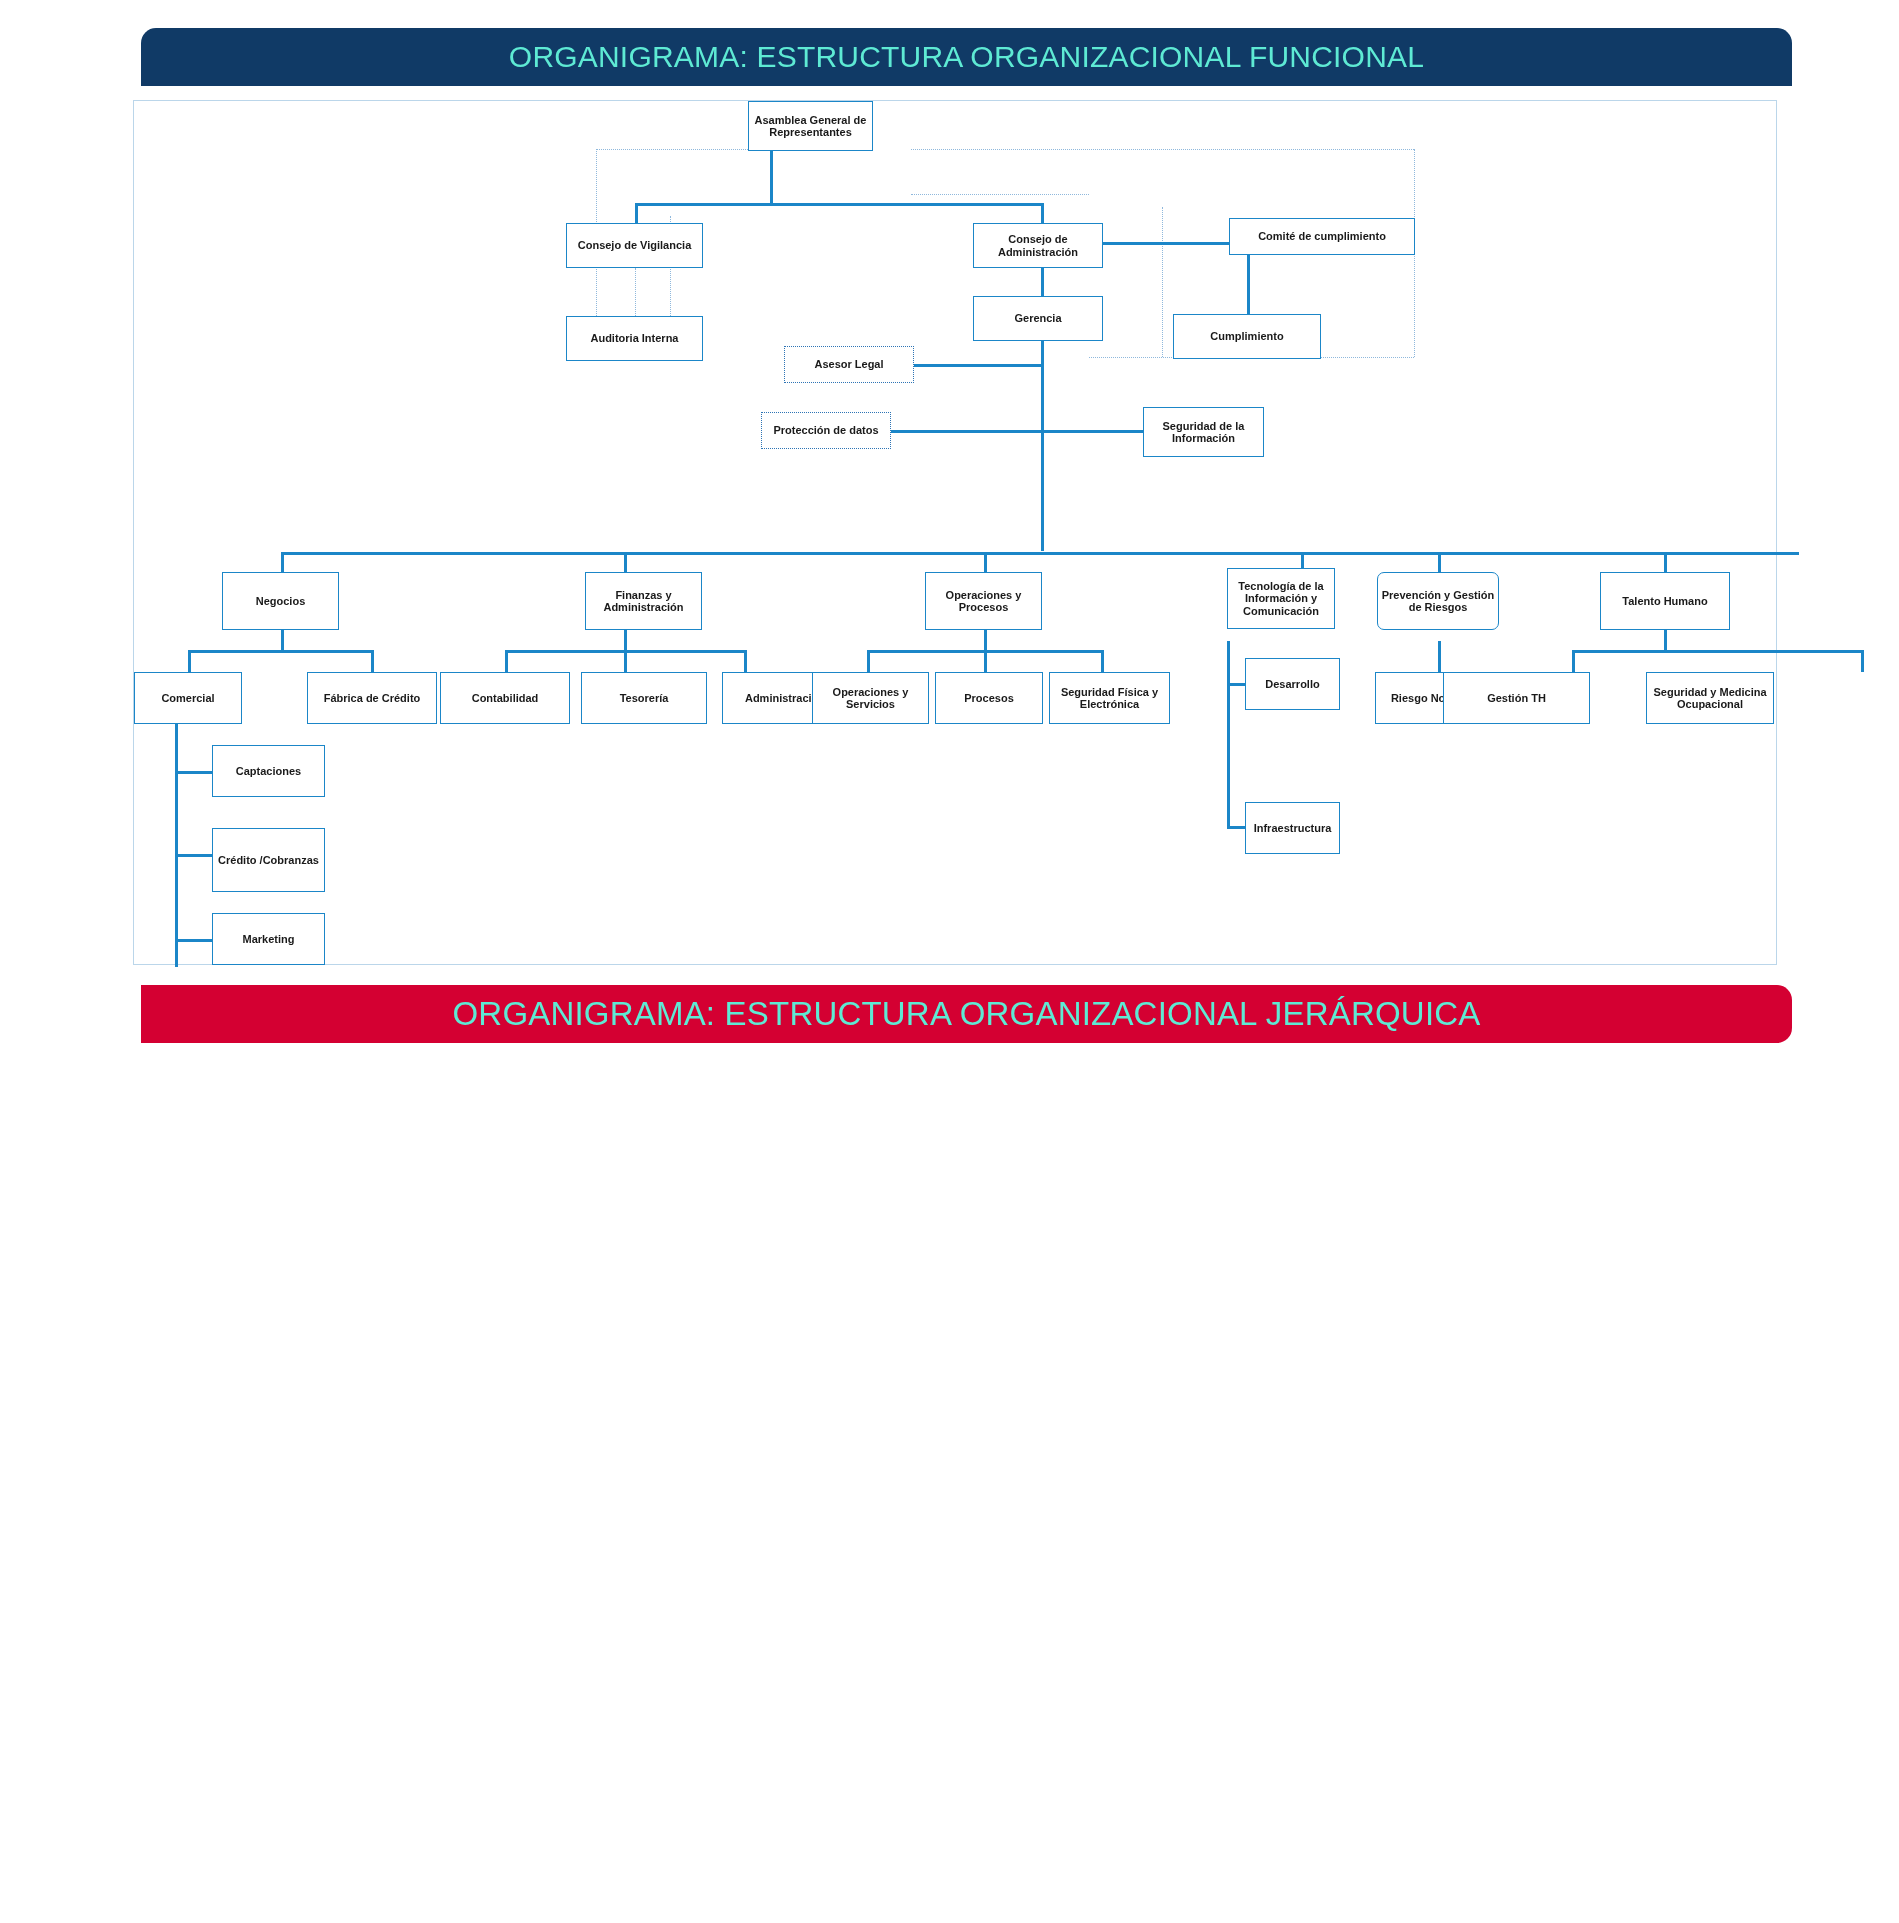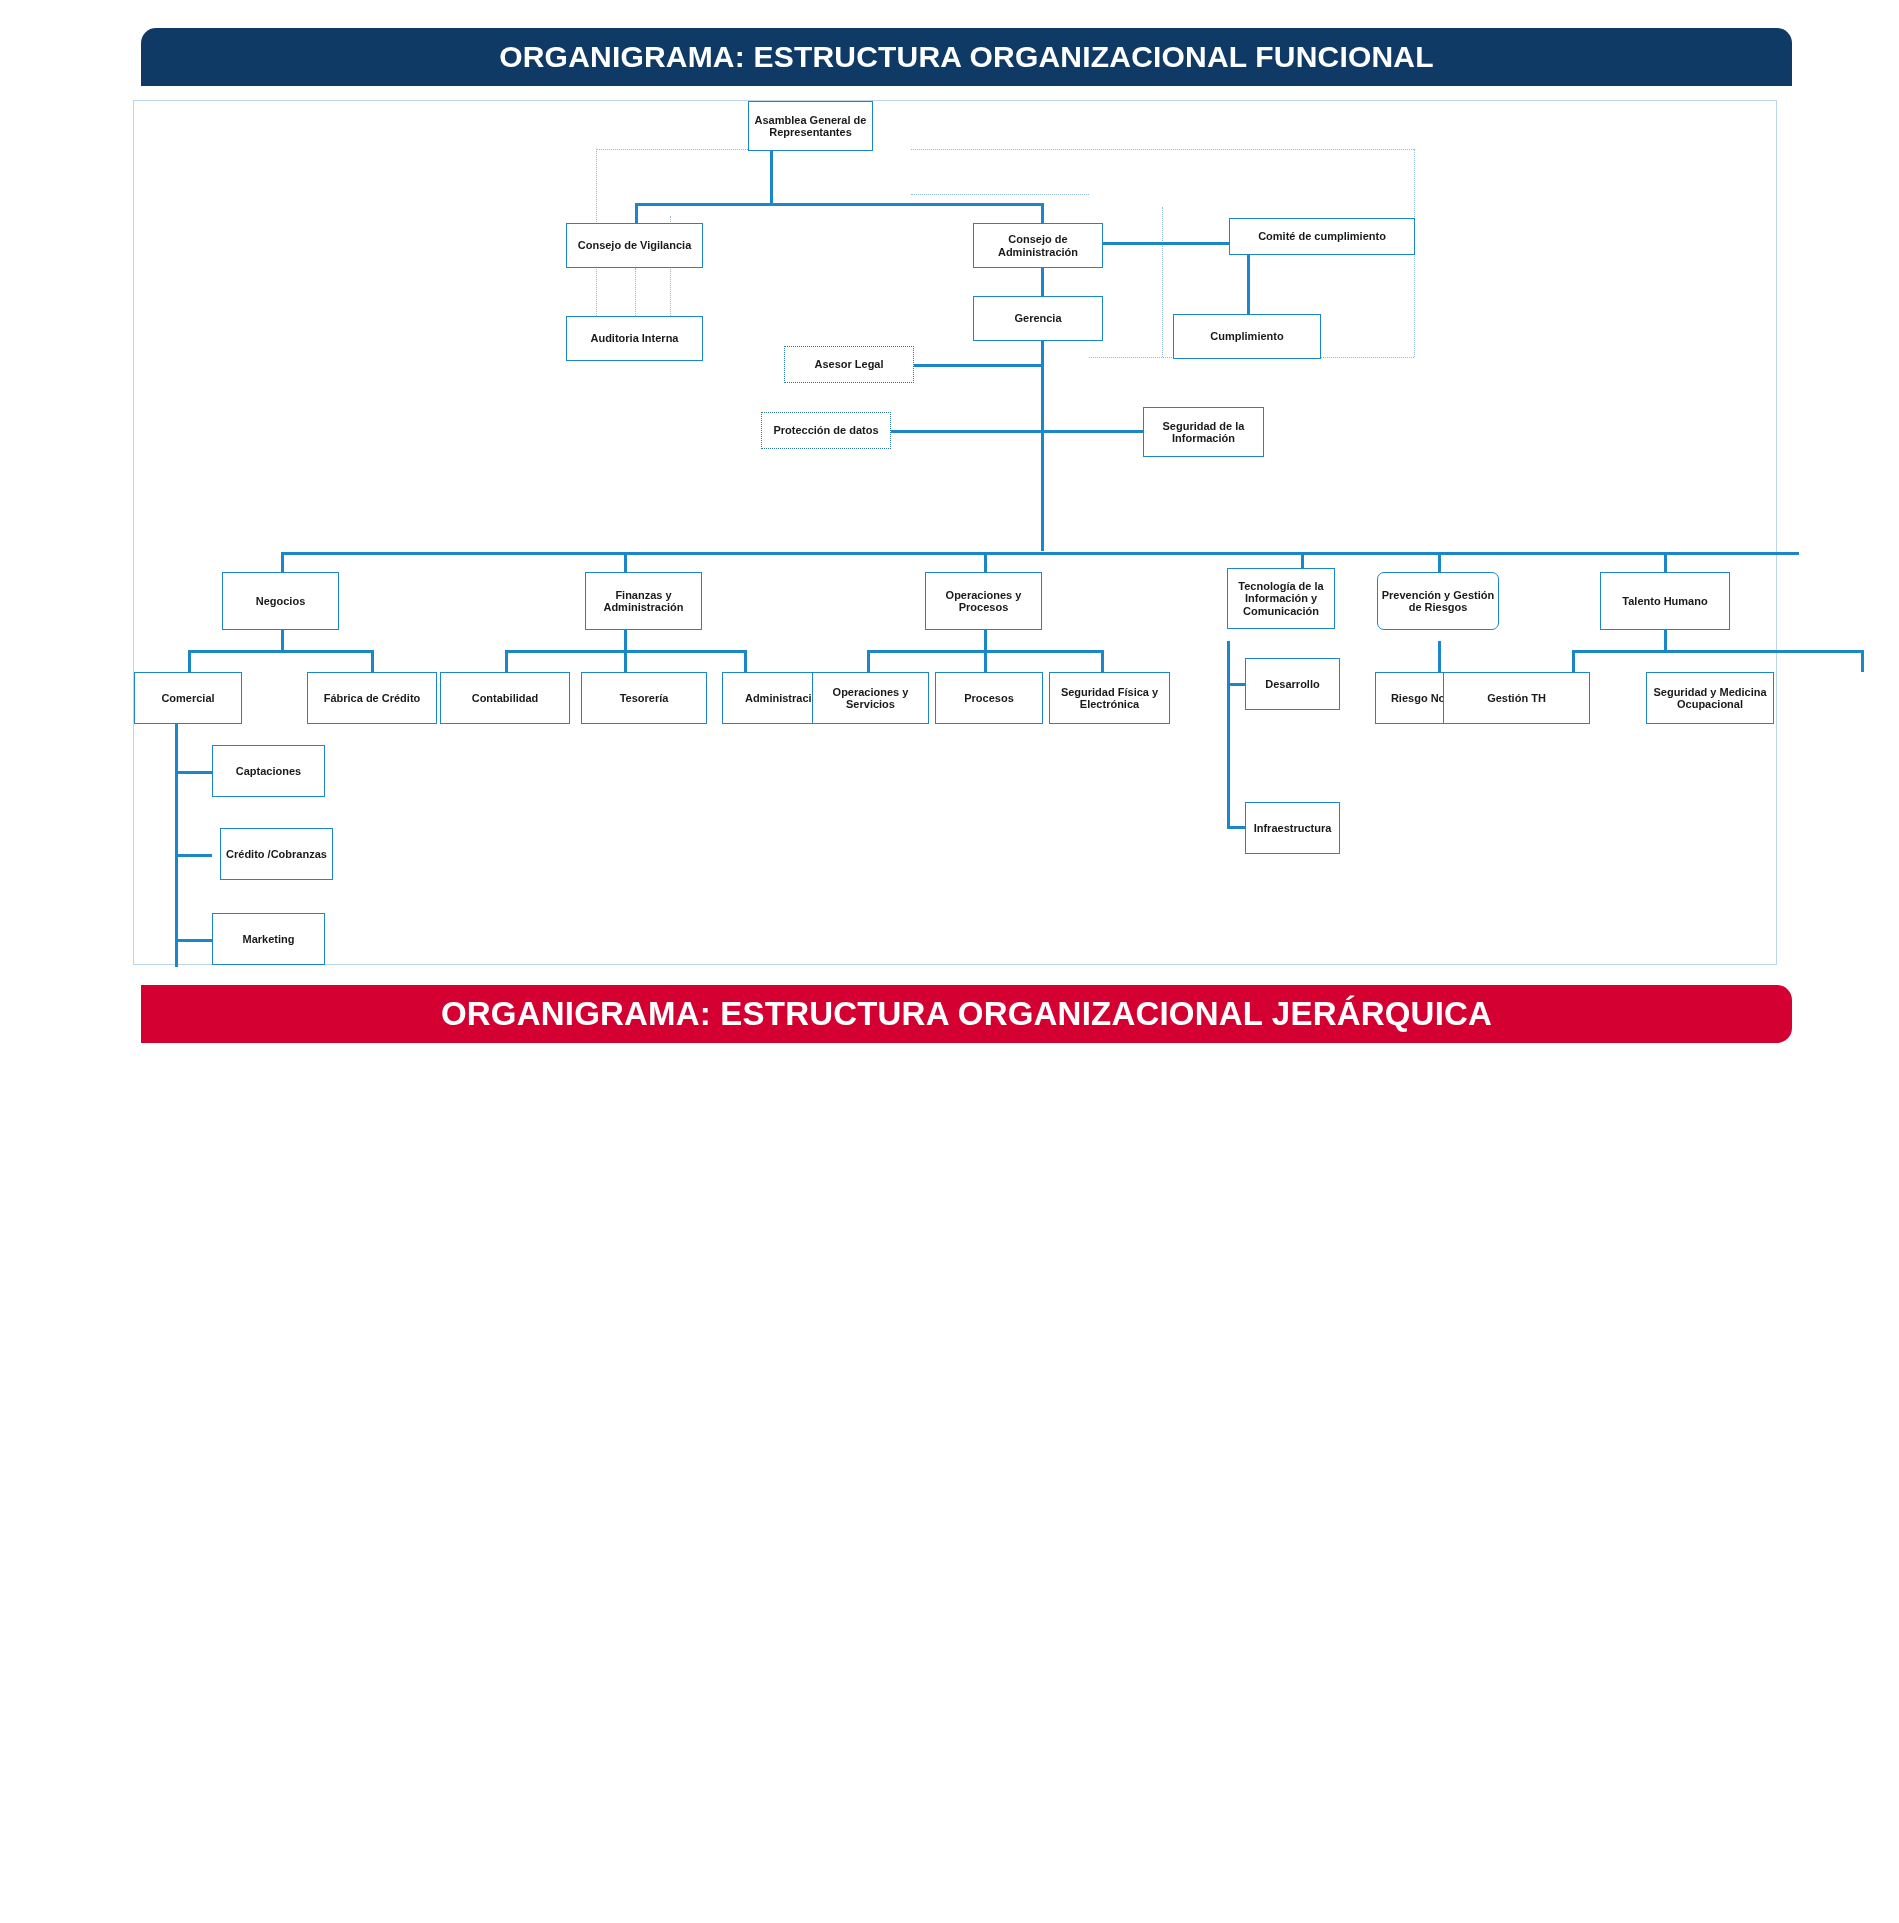--- a/index.html
+++ b/index.html
@@ -14,22 +14,22 @@
     background: #ffffff;
     overflow: hidden;
   }
 
   
   .banner {
     position: absolute;
     display: flex;
     align-items: center;
     justify-content: center;
-    color: #ffffff;
-    font-weight: bold;
+    color: #5eead4;
+    font-weight: normal;
     letter-spacing: 0.2px;
     text-align: center;
   }
   .banner-blue {
     left: 141px; top: 28px;
     width: 1651px; height: 58px;
     background: #103A66;
     border-radius: 15px 15px 0 0;
     font-size: 30px;
   }
@@ -217,21 +217,21 @@
     <div class="node f1" style="left:1111px; top:701px; width:95px; height:52px;">Infraestructura</div>
 
     <div class="node f1" style="left:1241px; top:571px; width:126px; height:52px;">Riesgo Normativo</div>
 
     <div class="node f1" style="left:1309px; top:571px; width:147px; height:52px;">Gestión TH</div>
 
     <div class="node f1" style="left:1512px; top:571px; width:128px; height:52px;">Seguridad y Medicina Ocupacional</div>
 
     <div class="node f1" style="left:78px; top:644px; width:113px; height:52px;">Captaciones</div>
 
-    <div class="node f1" style="left:86px; top:727px; width:113px; height:52px;">Crédito /Cobranzas</div>
+    <div class="node f1" style="left:78px; top:727px; width:113px; height:64px;">Crédito /Cobranzas</div>
 
     <div class="node f1" style="left:78px; top:812px; width:113px; height:52px;">Marketing</div>
   </div>
 
   <div class="banner banner-red">ORGANIGRAMA: ESTRUCTURA ORGANIZACIONAL JERÁRQUICA</div>
 
   <div id="frame-hier" class="frame">
 
     
     

